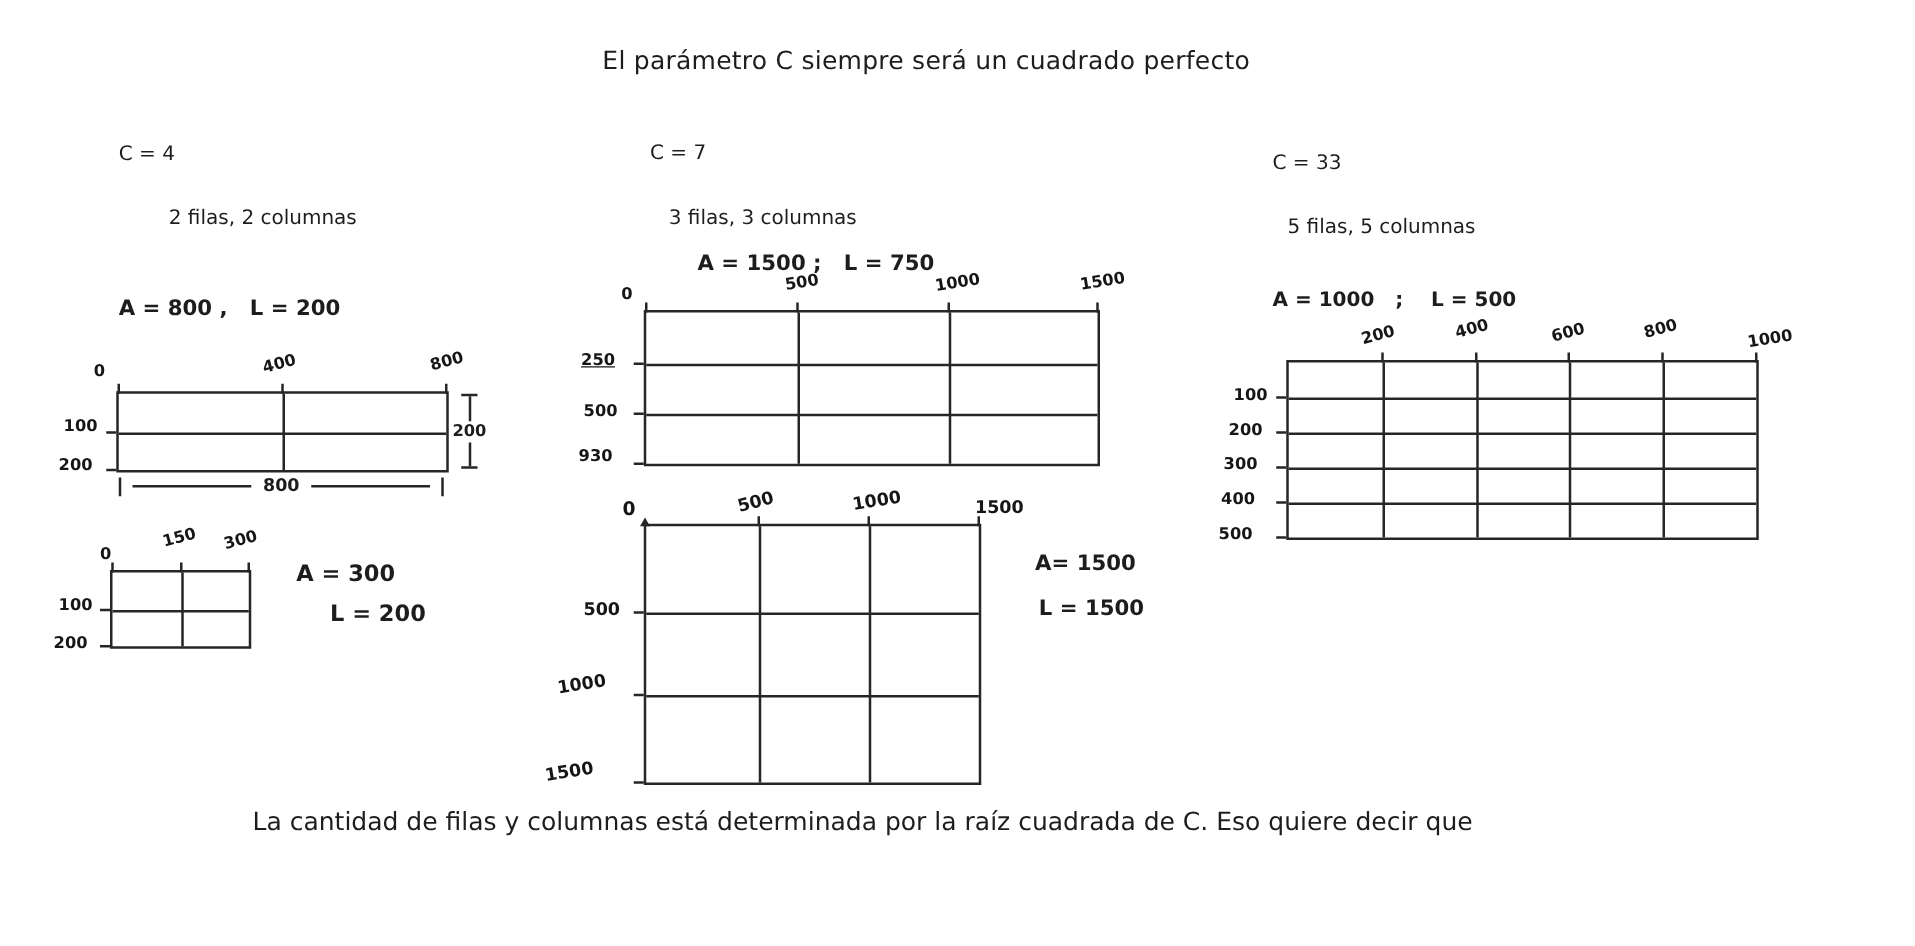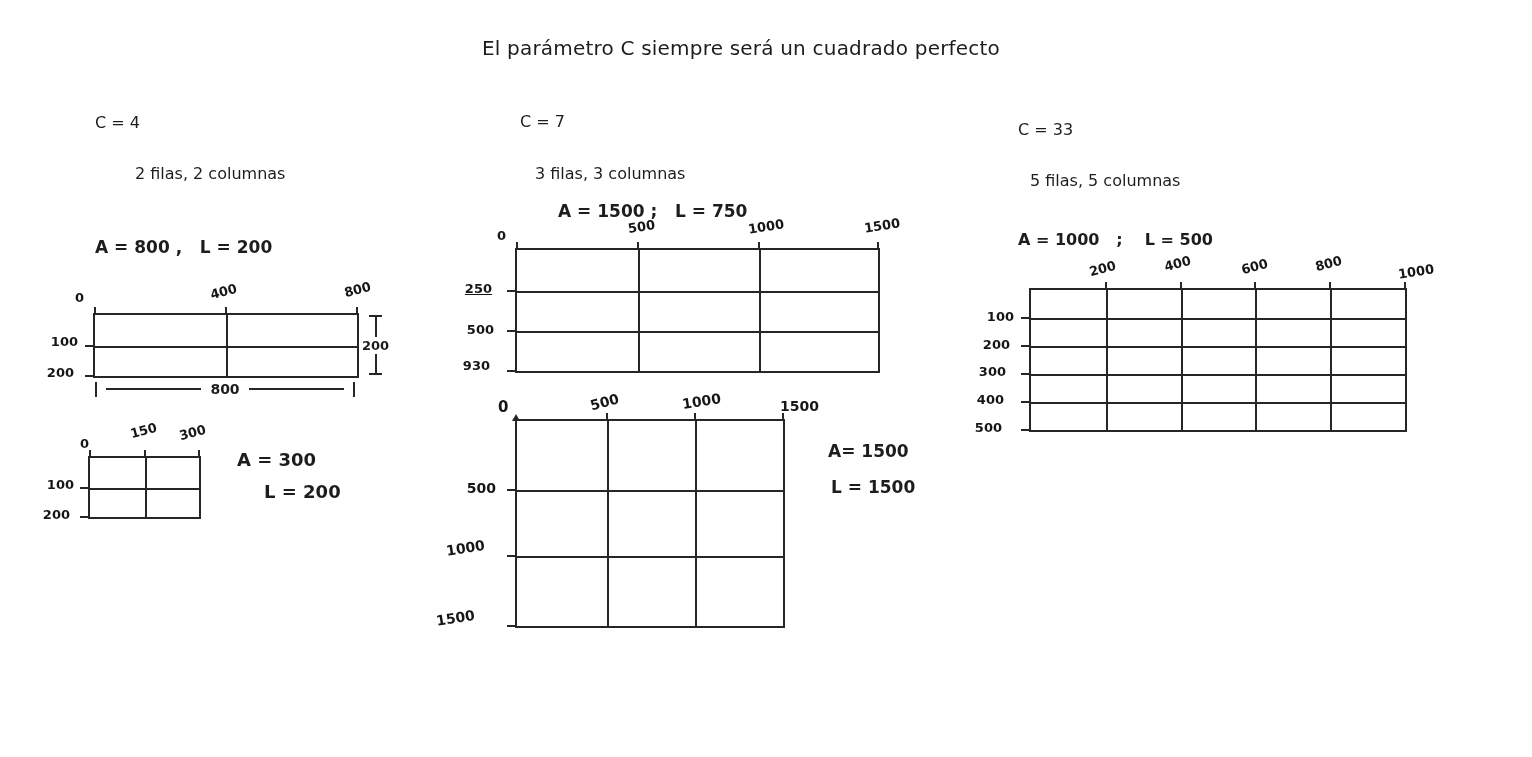--- a/index.html
+++ b/index.html
@@ -175,14 +175,15 @@
   <span class="lbl rot" style="left:1164px;top:256px;">400</span>
   <span class="lbl rot" style="left:1241px;top:259px;">600</span>
   <span class="lbl rot" style="left:1315px;top:256px;">800</span>
   <span class="lbl rot8" style="left:1398px;top:264px;">1000</span>
   <span class="lbl ylbl" style="left:978px;top:309px;">100</span>
   <span class="lbl ylbl" style="left:974px;top:337px;">200</span>
   <span class="lbl ylbl" style="left:970px;top:364px;">300</span>
   <span class="lbl ylbl" style="left:968px;top:392px;">400</span>
   <span class="lbl ylbl" style="left:966px;top:420px;">500</span>
 
+  <div class="txt footer" style="left:202px;top:645px;">La cantidad de filas y columnas está determinada por la raíz cuadrada de C. Eso quiere decir que</div>
 
 </div>
 
 </body></html>

